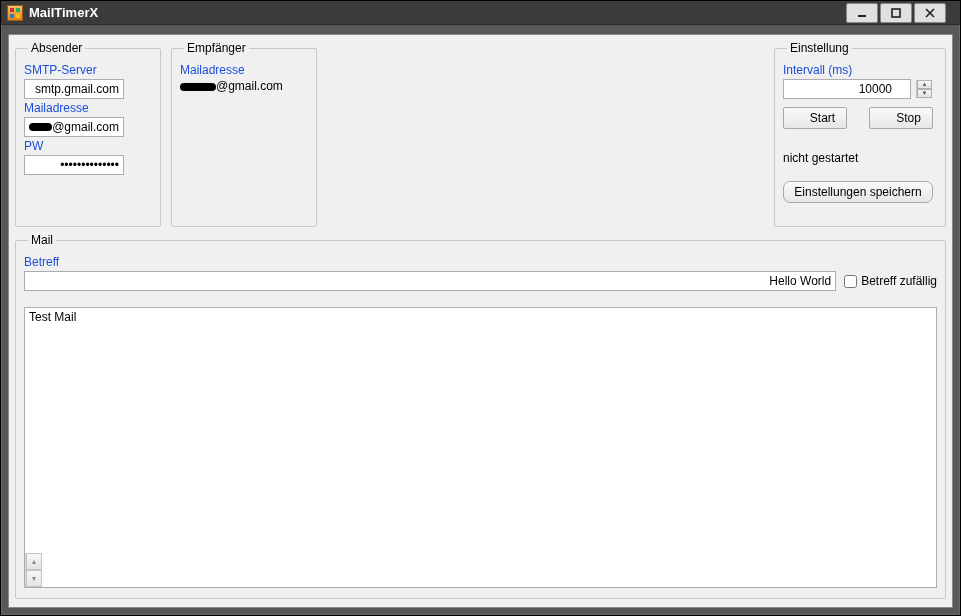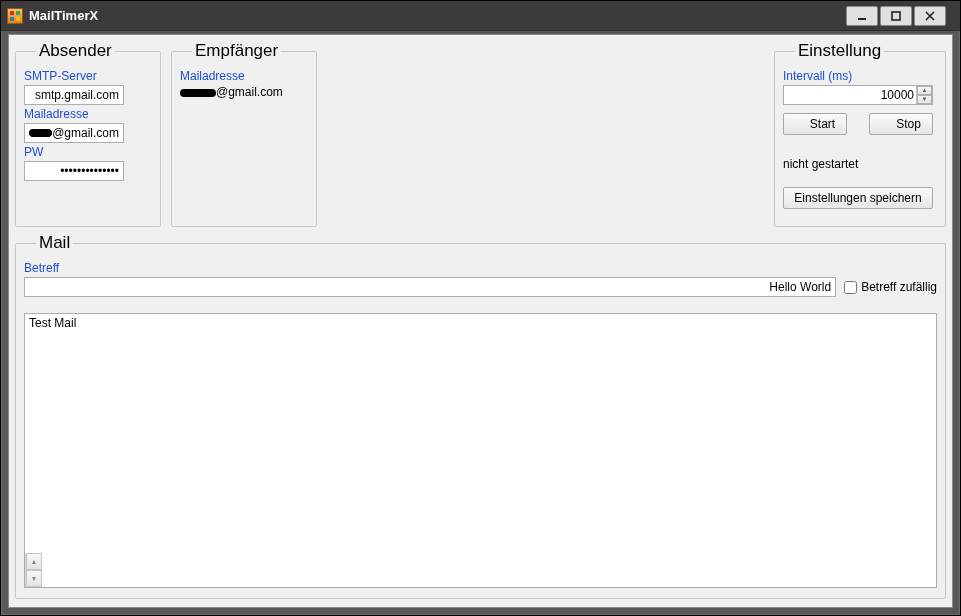--- a/index.html
+++ b/index.html
@@ -13,21 +13,21 @@
   }
   .window {
     position: absolute;
     top: 0; left: 0;
     width: 961px; height: 616px;
     background: #585858;
     border: 1px solid #000;
     box-shadow: inset 0 0 0 1px #6a6a6a;
   }
   .titlebar {
-    height: 30px;
+    height: 24px;
     background: #3b3b3b;
     border-bottom: 1px solid #2a2a2a;
     display: flex;
     align-items: center;
     padding: 0 14px 0 6px;
     color: #fff;
   }
   .titlebar .appicon {
     width: 16px; height: 16px;
     margin-right: 6px;
@@ -65,24 +65,24 @@
 
   fieldset.groupbox {
     border: 1px solid #c8c8c8;
     border-radius: 2px;
     margin: 0;
     padding: 6px 8px 8px 8px;
     position: absolute;
     background: #f0f0f0;
   }
   fieldset.groupbox > legend {
-    font-size: 17px;
+    font-size: 12px;
     color: #000;
     padding: 0 3px;
-    margin-left: 12px;
+    margin-left: 4px;
   }
   .lbl { color: #1d4ed8; margin: 2px 0 2px 0; }
   input[type="text"], input[type="password"] {
     font-family: inherit;
     font-size: 12px;
     padding: 2px 4px;
     border: 1px solid #abadb3;
     background: #fff;
     height: 20px;
     text-align: right;
@@ -103,21 +103,21 @@
   #gb-mail     { top: 198px; left: 6px; right: 6px; bottom: 8px; }
 
   #gb-absender input { width: 100px; display:block; }
   #gb-absender .ssl-row { margin-top:6px; }
   #gb-absender input#ssl { vertical-align:middle; }
 
   #gb-empf .mailaddr { margin-top:2px; }
 
   #gb-einst .interval-wrap { position: relative; width:150px; margin: 0 0 8px 0;}
   #gb-einst input#interval {
-    width: 150px; height: 20px;
+    width: 128px; height: 20px;
     padding-right: 18px;
     padding-left: 32px;
   }
   #gb-einst .spin {
     position:absolute; right:1px; top:1px; width:16px; height:18px;
     display:flex; flex-direction:column;
     border-left:1px solid #c0c0c0;
   }
   #gb-einst .spin div{
     flex:1;
@@ -130,21 +130,21 @@
     height: 22px;
     background: linear-gradient(#fafafa,#e6e6e6);
     border: 1px solid #a8a8a8;
     border-radius:2px;
     cursor: default;
     padding: 0 6px;
   }
   #gb-einst .rowbtns { display:flex; justify-content: space-between; width:150px; }
   #gb-einst .rowbtns .btn { width: 64px; padding-left: 21px; }
   #gb-einst .status { margin:22px 0 16px 0; }
-  #gb-einst .wide { display:block; width:150px; margin-bottom:14px; }
+  #gb-einst .wide { display:block; width:150px; margin-bottom:14px;border-radius:7px; }
 
   #gb-mail .betreff-row {
     display:flex; align-items:center; gap:8px;
   }
   #gb-mail input#betreff { flex:1; height:20px; }
   #gb-mail .chkwrap { display:flex; align-items:center; white-space:nowrap; }
   #gb-mail .nachricht-wrap {
     position:absolute;
     left:8px; right:8px; top:60px; bottom:10px;
     border:1px solid #abadb3;

